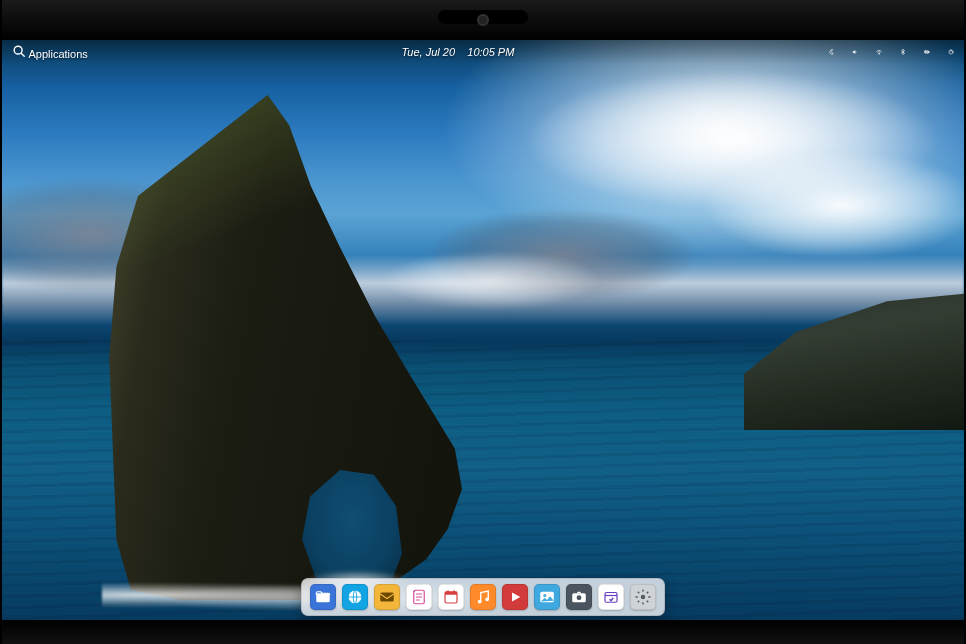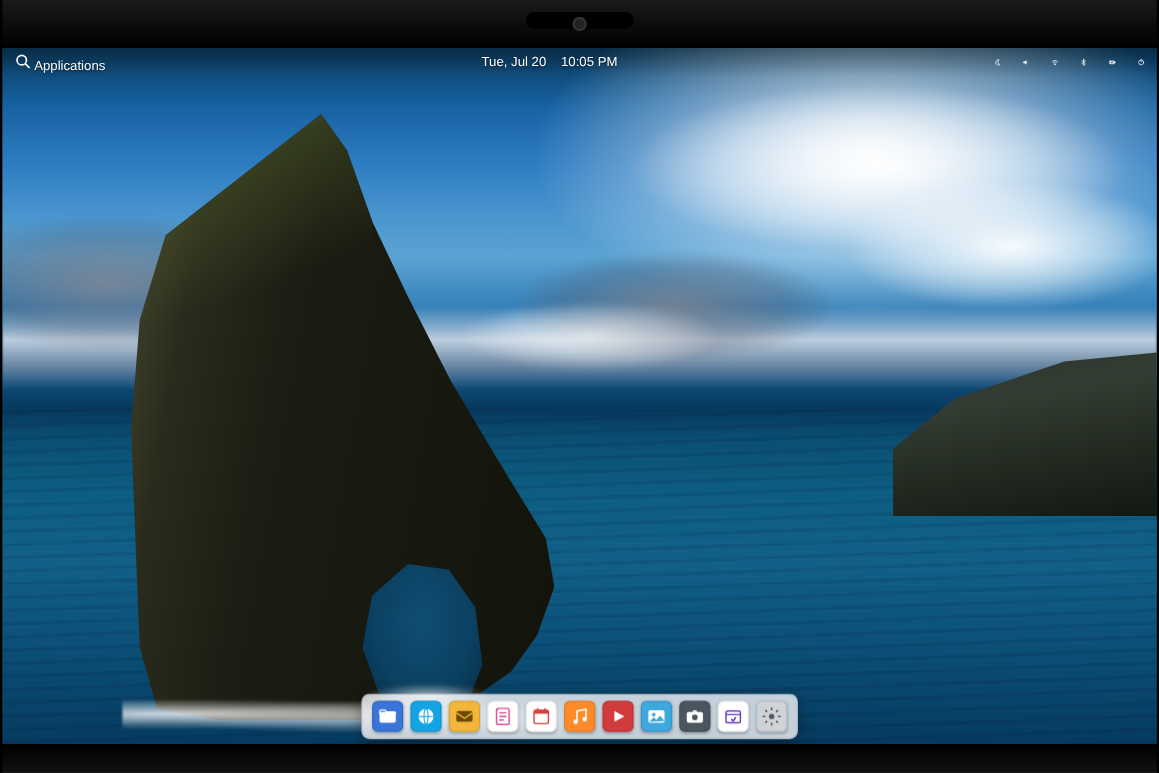--- a/index.html
+++ b/index.html
@@ -109,21 +109,21 @@
   
   .panel {
     position: absolute; left: 0; right: 0; top: 0; height: 24px;
     display: flex; align-items: center;
     color: #fff; font-size: 11px; font-weight: 500;
     text-shadow: 0 1px 2px rgba(0,0,0,0.6);
     padding: 0 6px;
     background: linear-gradient(rgba(0,0,0,0.25), rgba(0,0,0,0));
   }
   .panel-left, .panel-right { display: flex; align-items: center; gap: 10px; }
-  .panel-center { flex: 1; display: flex; justify-content: center; gap: 10px; }
+  .panel-center { flex: 1; display: flex; justify-content: center; gap: 10px; font-style: italic; }
   .panel-left { gap: 4px; justify-content: center; }
   .panel .clickable { cursor: pointer; padding: 2px 4px; border-radius: 3px; }
   .ico { width: 14px; height: 14px; display: inline-block; }
   .ico svg { width: 100%; height: 100%; display: block; }
   .ico svg * { stroke: #fff; fill: none; stroke-width: 1.6; stroke-linecap: round; stroke-linejoin: round; }
   .ico.fill svg * { fill: #fff; stroke: none; }
 
   
   .dock {
     position: absolute; left: 50%; transform: translateX(-50%);

